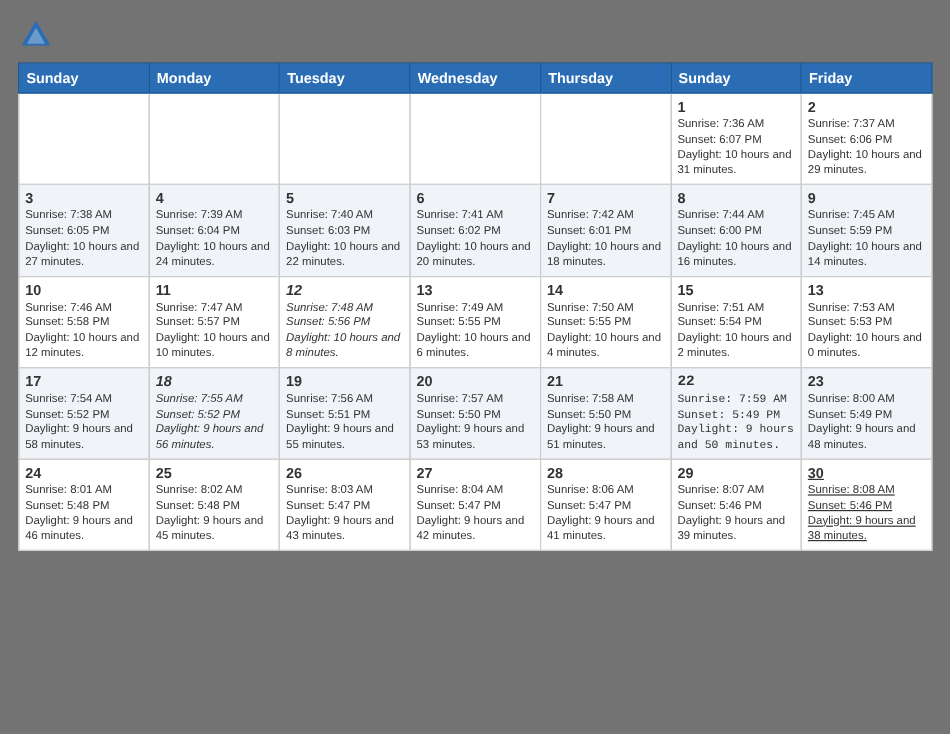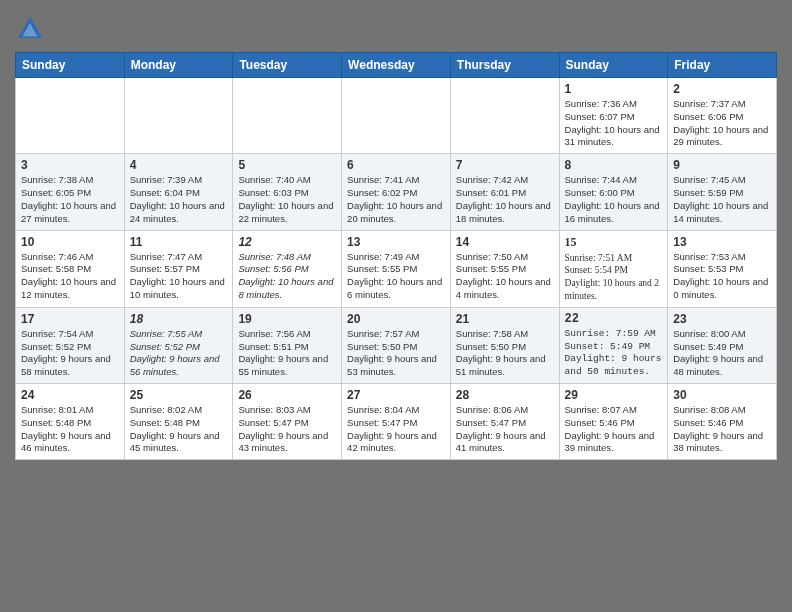--- a/index.html
+++ b/index.html
@@ -197,21 +197,21 @@
             <div class="day-info">Sunrise: 7:48 AM<br>Sunset: 5:56 PM<br>Daylight: 10 hours and 8 minutes.</div>
           </td>
           <td style="background-color: rgb(255, 255, 255); margin-left: 48px;">
             <span class="day-num">13</span>
             <div class="day-info">Sunrise: 7:49 AM<br>Sunset: 5:55 PM<br>Daylight: 10 hours and 6 minutes.</div>
           </td>
           <td style="background-color: rgb(255, 255, 255);">
             <span class="day-num">14</span>
             <div class="day-info">Sunrise: 7:50 AM<br>Sunset: 5:55 PM<br>Daylight: 10 hours and 4 minutes.</div>
           </td>
-          <td style="background-color: rgb(255, 255, 255); font-family: Liberation Serif, serif;">
+          <td style="background-color: rgb(255, 255, 255);">
             <span class="day-num">15</span>
             <div class="day-info">Sunrise: 7:51 AM<br>Sunset: 5:54 PM<br>Daylight: 10 hours and 2 minutes.</div>
           </td>
           <td style="background-color: rgb(255, 255, 255);">
             <span class="day-num">13</span>
             <div class="day-info">Sunrise: 7:53 AM<br>Sunset: 5:53 PM<br>Daylight: 10 hours and 0 minutes.</div>
           </td>
         </tr>
         <tr>
           <td style="background-color: rgb(240, 244, 248);">
@@ -261,20 +261,20 @@
             <div class="day-info">Sunrise: 8:04 AM<br>Sunset: 5:47 PM<br>Daylight: 9 hours and 42 minutes.</div>
           </td>
           <td style="background-color: rgb(255, 255, 255);">
             <span class="day-num">28</span>
             <div class="day-info">Sunrise: 8:06 AM<br>Sunset: 5:47 PM<br>Daylight: 9 hours and 41 minutes.</div>
           </td>
           <td style="background-color: rgb(255, 255, 255);">
             <span class="day-num">29</span>
             <div class="day-info">Sunrise: 8:07 AM<br>Sunset: 5:46 PM<br>Daylight: 9 hours and 39 minutes.</div>
           </td>
-          <td style="background-color: rgb(255, 255, 255);">
+          <td style="background-color: rgb(255, 255, 255); text-decoration: underline;">
             <span class="day-num">30</span>
             <div class="day-info">Sunrise: 8:08 AM<br>Sunset: 5:46 PM<br>Daylight: 9 hours and 38 minutes.</div>
           </td>
         </tr>
       </tbody>
   </table>
 </div>
 
 </body></html>

